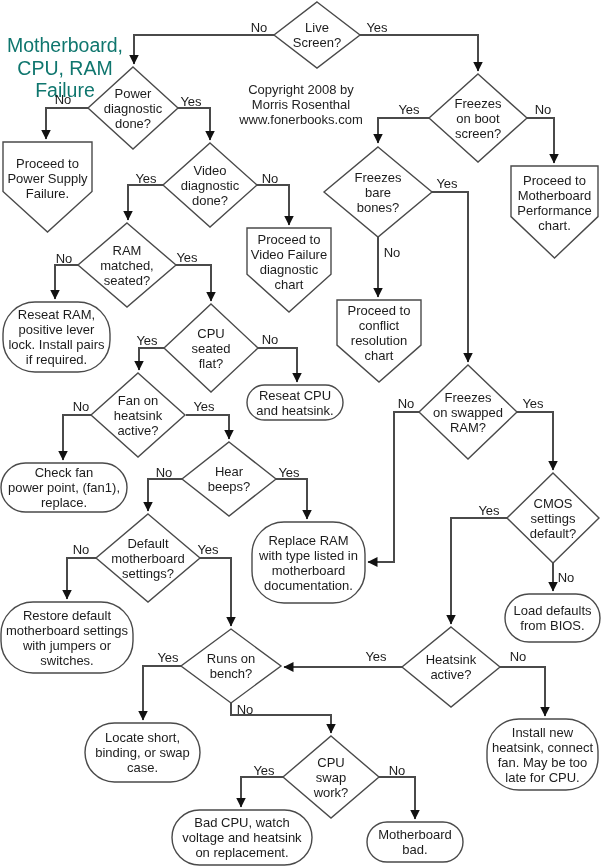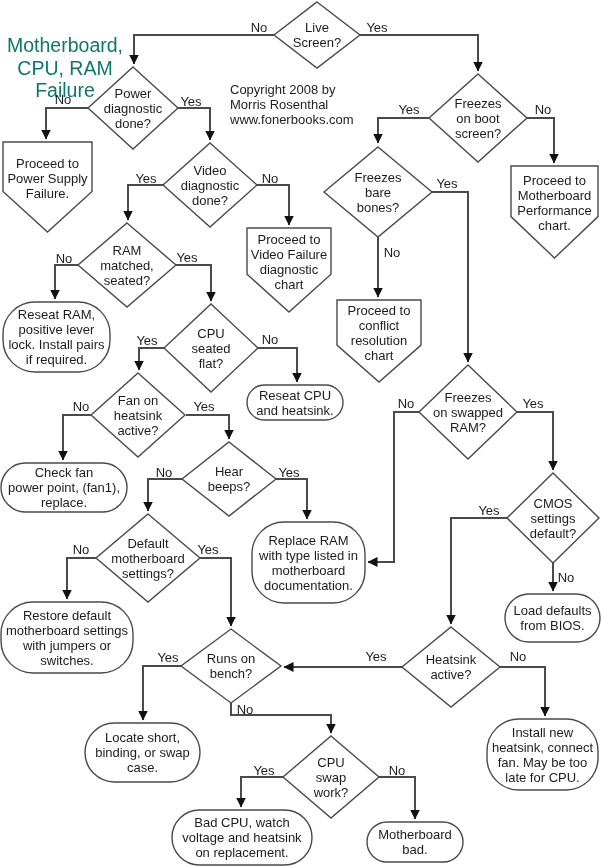--- a/index.html
+++ b/index.html
@@ -1,20 +1,20 @@
 <!DOCTYPE html>
 <html><head>
 <meta charset="utf-8">
 <style>
   html,body{margin:0;padding:0;background:#ffffff;}
   #canvas{position:relative;width:602px;height:866px;background:#ffffff;overflow:hidden;
           font-family:"Liberation Sans",sans-serif;}
   #chart-title{position:absolute;left:2px;top:2px;width:126px;text-align:center;
                font-size:19.5px;line-height:22.5px;color:#0f766e;white-space:pre-line;margin-top:32px;}
-  #copyright{position:absolute;left:230px;top:82px;width:142px;text-align:left;
+  #copyright{position:absolute;left:230px;top:82px;width:142px;text-align:center;
              font-size:13px;line-height:15px;color:#222;white-space:pre-line;}
   svg{position:absolute;left:0;top:0;}
   svg text{font-family:"Liberation Sans",sans-serif;}
 </style>
 </head>
 <body>
 
 <div id="canvas">
   <div id="chart-title">Motherboard,
 CPU, RAM

